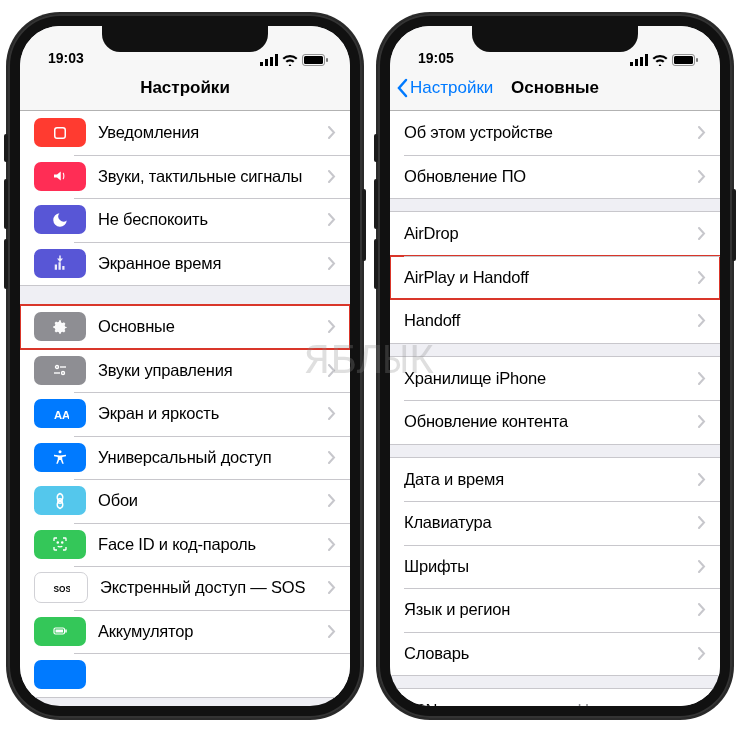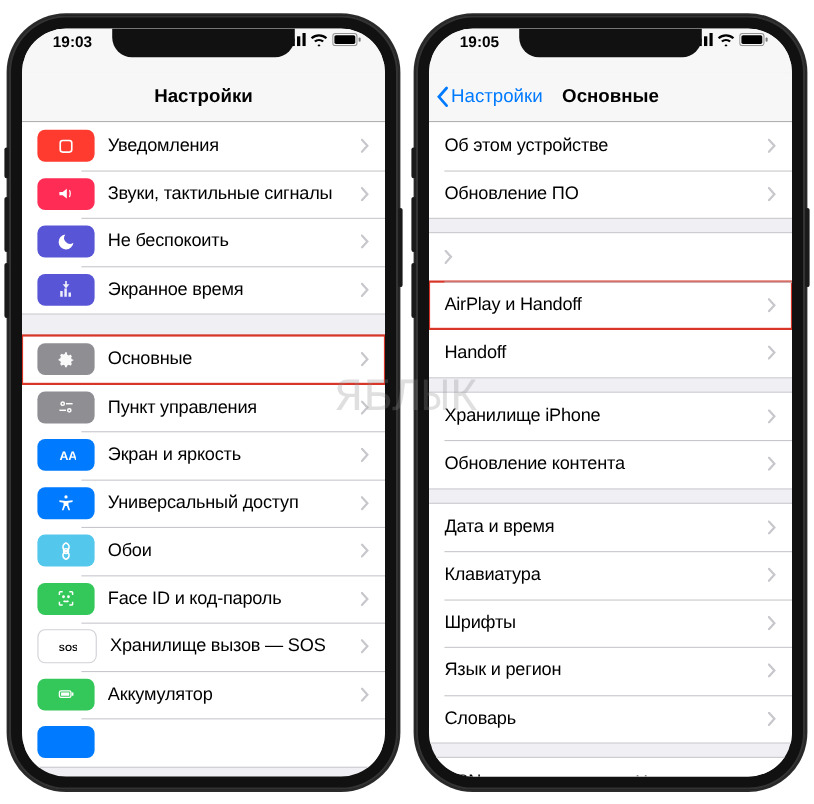--- a/index.html
+++ b/index.html
@@ -53,21 +53,21 @@
   height: 26px;
   background: #111;
   border-bottom-left-radius: 18px;
   border-bottom-right-radius: 18px;
   z-index: 50;
 }
 .statusbar {
   height: 40px;
   display: flex;
   justify-content: space-between;
-  align-items: flex-start;
+  align-items: flex-end;
   padding: 0 22px 0 28px;
   background: #f7f7f7;
   position: relative;
 }
 .sb-time {
   font-size: 14px;
   font-weight: 600;
   color: #000;
   margin-top: 4px;
 }
@@ -285,21 +285,21 @@
             </div>
             <div class="row with-icon">
               <div class="icon-box" style="background:#8e8e93;">
                 <svg viewBox="0 0 24 24" fill="none" stroke="currentColor" stroke-width="1.8">
                   <circle cx="8" cy="8" r="2"></circle>
                   <line x1="12" y1="8" x2="20" y2="8"></line>
                   <circle cx="16" cy="16" r="2"></circle>
                   <line x1="4" y1="16" x2="12" y2="16"></line>
                 </svg>
               </div>
-              <div class="row-label">Пункт управления</div>
+              <div class="row-label">Звуки управления</div>
               <svg class="chevron" width="8" height="13" viewBox="0 0 8 13">
                 <path d="M1 1l5 5.5L1 12" fill="none" stroke="currentColor" stroke-width="2" stroke-linecap="round"></path>
               </svg>
             </div>
             <div class="row with-icon">
               <div class="icon-box" style="background:#007aff;">
                 <svg viewBox="0 0 24 24" fill="currentColor">
                   <text x="4" y="18" font-size="15" font-weight="700" fill="#fff">AA</text>
                 </svg>
               </div>
@@ -345,21 +345,21 @@
               <svg class="chevron" width="8" height="13" viewBox="0 0 8 13">
                 <path d="M1 1l5 5.5L1 12" fill="none" stroke="currentColor" stroke-width="2" stroke-linecap="round"></path>
               </svg>
             </div>
             <div class="row with-icon">
               <div class="icon-box" style="background:#ffffff;border:0.5px solid #d1d1d6;color:#ff3b30;">
                 <svg viewBox="0 0 24 24">
                   <text x="2" y="17" font-size="11" font-weight="800">SOS</text>
                 </svg>
               </div>
-              <div class="row-label">Хранилище вызов — SOS</div>
+              <div class="row-label">Экстренный доступ — SOS</div>
               <svg class="chevron" width="8" height="13" viewBox="0 0 8 13">
                 <path d="M1 1l5 5.5L1 12" fill="none" stroke="currentColor" stroke-width="2" stroke-linecap="round"></path>
               </svg>
             </div>
             <div class="row with-icon">
               <div class="icon-box" style="background:#34c759;">
                 <svg viewBox="0 0 24 24" fill="currentColor">
                   <rect x="4" y="8" width="14" height="8" rx="2" fill="none" stroke="currentColor" stroke-width="1.6"></rect>
                   <rect x="19" y="10" width="2" height="4"></rect>
                   <rect x="6" y="10" width="10" height="4"></rect>
@@ -422,20 +422,21 @@
             </div>
             <div class="row no-icon">
               <div class="row-label">Обновление ПО</div>
               <svg class="chevron" width="8" height="13" viewBox="0 0 8 13">
                 <path d="M1 1l5 5.5L1 12" fill="none" stroke="currentColor" stroke-width="2" stroke-linecap="round"></path>
               </svg>
             </div>
           </div>
           <div class="group tight">
             <div class="row no-icon">
+              <div class="row-label">AirDrop</div>
               <svg class="chevron" width="8" height="13" viewBox="0 0 8 13">
                 <path d="M1 1l5 5.5L1 12" fill="none" stroke="currentColor" stroke-width="2" stroke-linecap="round"></path>
               </svg>
             </div>
             <div class="row no-icon highlight">
               <div class="row-label">AirPlay и Handoff</div>
               <svg class="chevron" width="8" height="13" viewBox="0 0 8 13">
                 <path d="M1 1l5 5.5L1 12" fill="none" stroke="currentColor" stroke-width="2" stroke-linecap="round"></path>
               </svg>
             </div>

